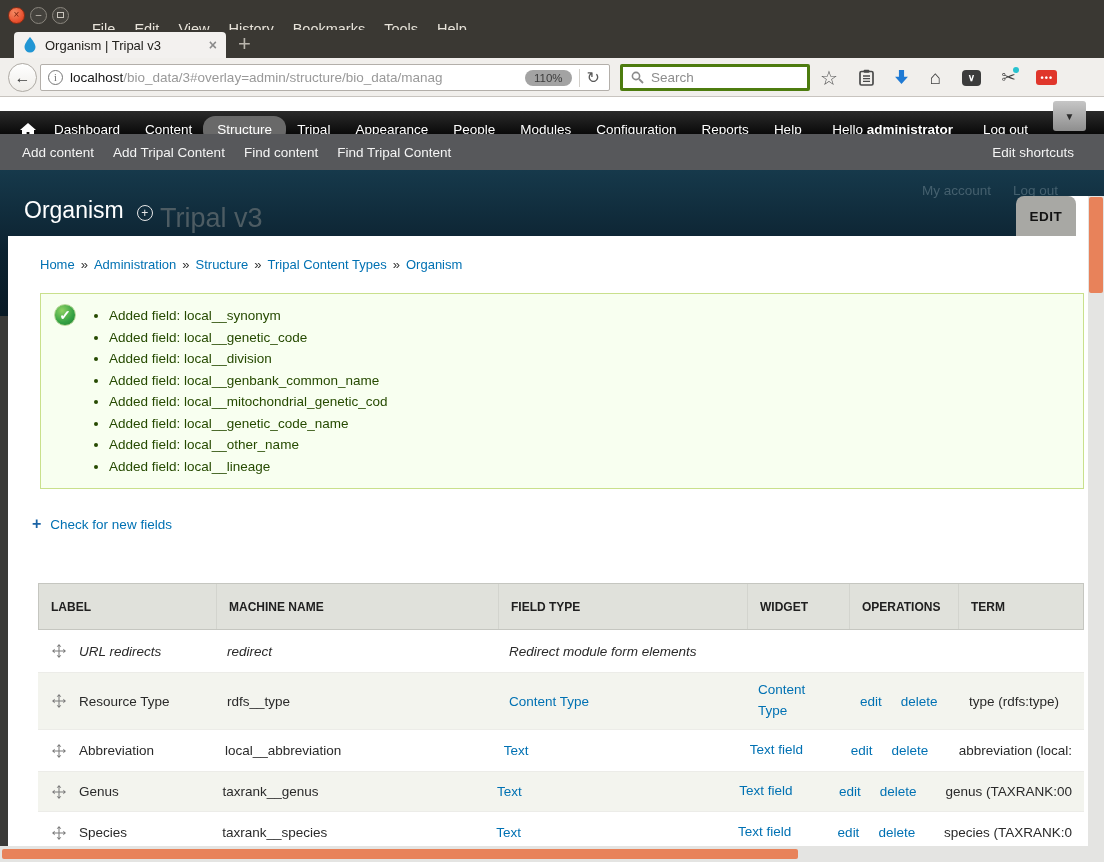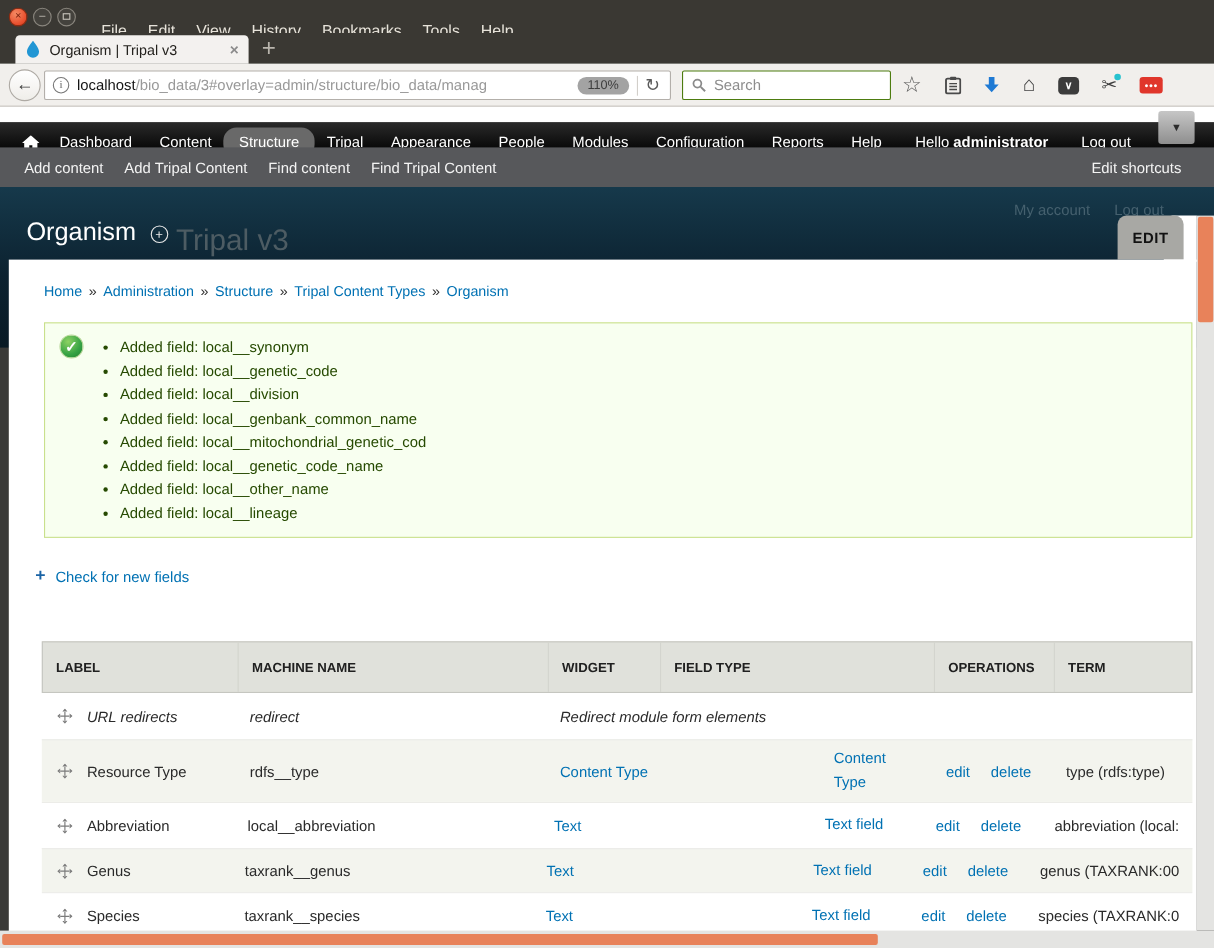--- a/index.html
+++ b/index.html
@@ -29,21 +29,21 @@
   .backbtn { position:absolute; left:8px; top:5px; width:29px; height:29px; border-radius:50%; background:linear-gradient(#ffffff,#efede9); border:1px solid #aeaaa4; display:flex; align-items:center; justify-content:center; font-size:16px; color:#3c3c3c; }
   .urlbar { position:absolute; left:40px; top:6px; width:570px; height:27px; background:#fff; border:1px solid #b3afaa; border-radius:2px; display:flex; align-items:center; padding:0 7px; gap:7px; }
   .info-icon { width:15px; height:15px; min-width:15px; border:1px solid #777; border-radius:50%; color:#666; font-size:10px; display:flex; align-items:center; justify-content:center; font-family:"Liberation Serif", serif; }
   .url-text { flex:1; overflow:hidden; white-space:nowrap; font-size:13.5px; position:relative; }
   .url-text::after { content:''; position:absolute; right:0; top:0; width:28px; height:100%; background:linear-gradient(90deg, rgba(255,255,255,0), #fff 85%); }
   .url-host { color:#141414; }
   .url-path { color:#999; }
   .zoom-badge { background:#a3a3a3; border-radius:9px; padding:2px 9px; font-size:11.5px; color:#3c3c3c; white-space:nowrap; }
   .vdivider { width:1px; height:18px; background:#d2cfca; }
   .reload-icon { font-size:16px; color:#5a5a5a; padding-right:2px; }
-  .searchbox { position:absolute; left:620px; top:6px; width:190px; height:27px; background:#fff; border:1px solid #4d7c0f; border-radius:2px; display:flex; align-items:center; padding:0 8px; gap:7px;justify-content:space-between; }
+  .searchbox { position:absolute; left:620px; top:6px; width:190px; height:27px; background:#fff; border:3px solid #4d7c0f; border-radius:2px; display:flex; align-items:center; padding:0 8px; gap:7px;justify-content:space-between; }
   .search-input { border:none; outline:none; flex:1; font-size:13.5px; color:#444; font-family:"Liberation Sans", sans-serif; background:transparent; width:100%; }
   .search-input::placeholder { color:#8d8d8d; }
   .nav-icons { position:absolute; left:820px; top:0; width:276px; height:39px; display:flex; align-items:center; justify-content:space-between; }
   .ni { display:flex; align-items:center; justify-content:center; position:relative; }
   .star-icon { font-size:20px; color:#555; }
   .down-icon svg { display:block; }
   .home-icon { font-size:19px; color:#444; }
   .pocket-icon { width:19px; height:16px; background:#3c3c3c; border-radius:4px; color:#fff; font-size:10px; font-weight:bold; display:flex; align-items:center; justify-content:center; }
   .scissors-icon { font-size:17px; color:#404040; }
   .scissors-icon::after { content:''; position:absolute; right:-3px; top:0px; width:6px; height:6px; border-radius:50%; background:#27c2cf; }
@@ -263,22 +263,22 @@
 
     <div class="check-link">
       <span class="plus-icon">+</span>
       <span class="check-label">Check for new fields</span>
     </div>
 
     <div class="tbl">
       <div class="thead">
           <div class="th" style="width: 177px;">LABEL</div>
           <div class="th" style="width: 282px;">MACHINE NAME</div>
+          <div class="th" style="width: 249px;">FIELD TYPE</div>
           <div class="th" style="width: 102px;">WIDGET</div>
-          <div class="th" style="width: 249px;">FIELD TYPE</div>
           <div class="th" style="width: 109px;">OPERATIONS</div>
           <div class="th" style="flex: 1 1 0%;">TERM</div>
         </div>
       <div>
           <div class="trow" style="height: 42px; font-style: italic;">
             <div class="td cell-label">
               <svg class="drag" width="14" height="14" viewBox="0 0 16 16">
                 <path fill="#7b7b7b" d="M8 0 5.4 3.1h5.2L8 0zm0 16 2.6-3.1H5.4L8 16zM0 8l3.1 2.6V5.4L0 8zm16 0-3.1-2.6v5.2L16 8zM7.4 2.6h1.2v10.8H7.4zM2.6 7.4h10.8v1.2H2.6z"></path>
               </svg>
               <span>URL redirects</span>

